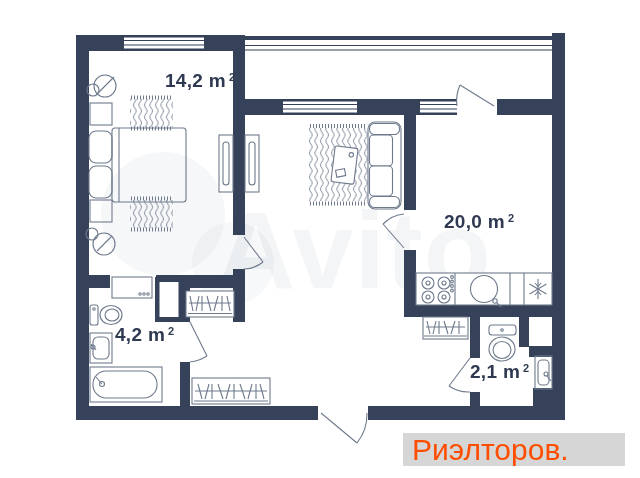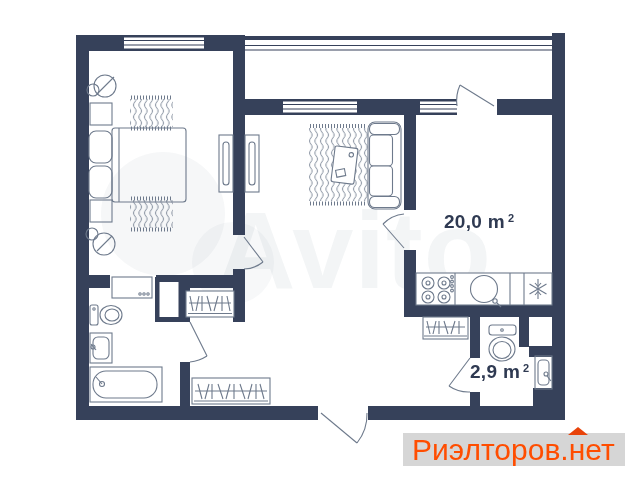--- a/index.html
+++ b/index.html
@@ -267,23 +267,26 @@
       </g>
       <g>
         <rect x="535" y="356" width="17" height="33"></rect>
         <rect x="538" y="360" width="11" height="25" rx="4"></rect>
         <circle cx="546" cy="374" r="2"></circle>
           <line x1="547" y1="376" x2="551" y2="381"></line>
       </g>
     </g>
   </svg>
 
+  <div class="arealabel" style="left:165px;top:70px">
+    <span>14,2 m</span><sup>2</sup></div>
   <div class="arealabel" style="left:444px;top:211px">
     <span>20,0 m</span><sup>2</sup></div>
+  <div class="arealabel" style="left:115px;top:324px">
+    <span>4,2 m</span><sup>2</sup></div>
   <div class="arealabel" style="left:470px;top:361px">
-    <span>2,9 m</span><sup>2</sup></div>
+    <span>2,1 m</span><sup>2</sup></div>
 
   <div class="brand">
     <span>Риэлторов.</span>
-      <span class="suffix-wrap"><span class="roof"></span><span>нет</span></span>
   </div>
 
 </div>
 
 </body></html>

